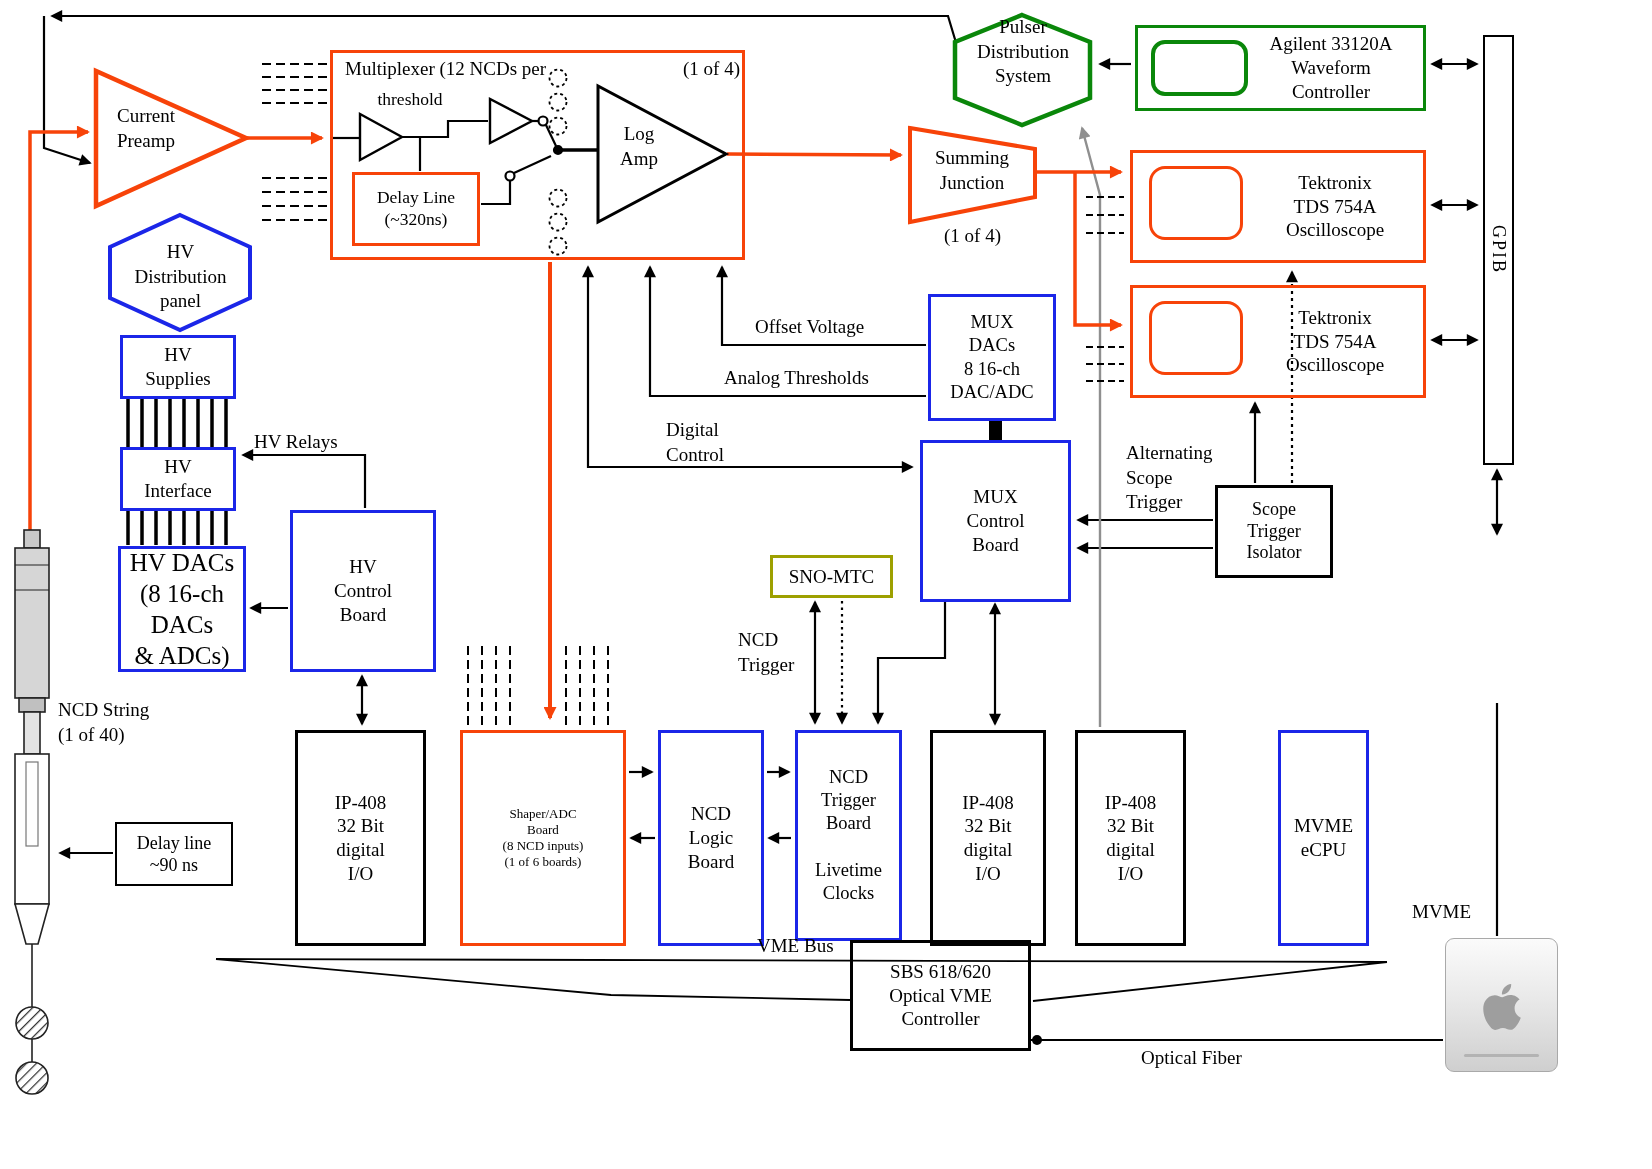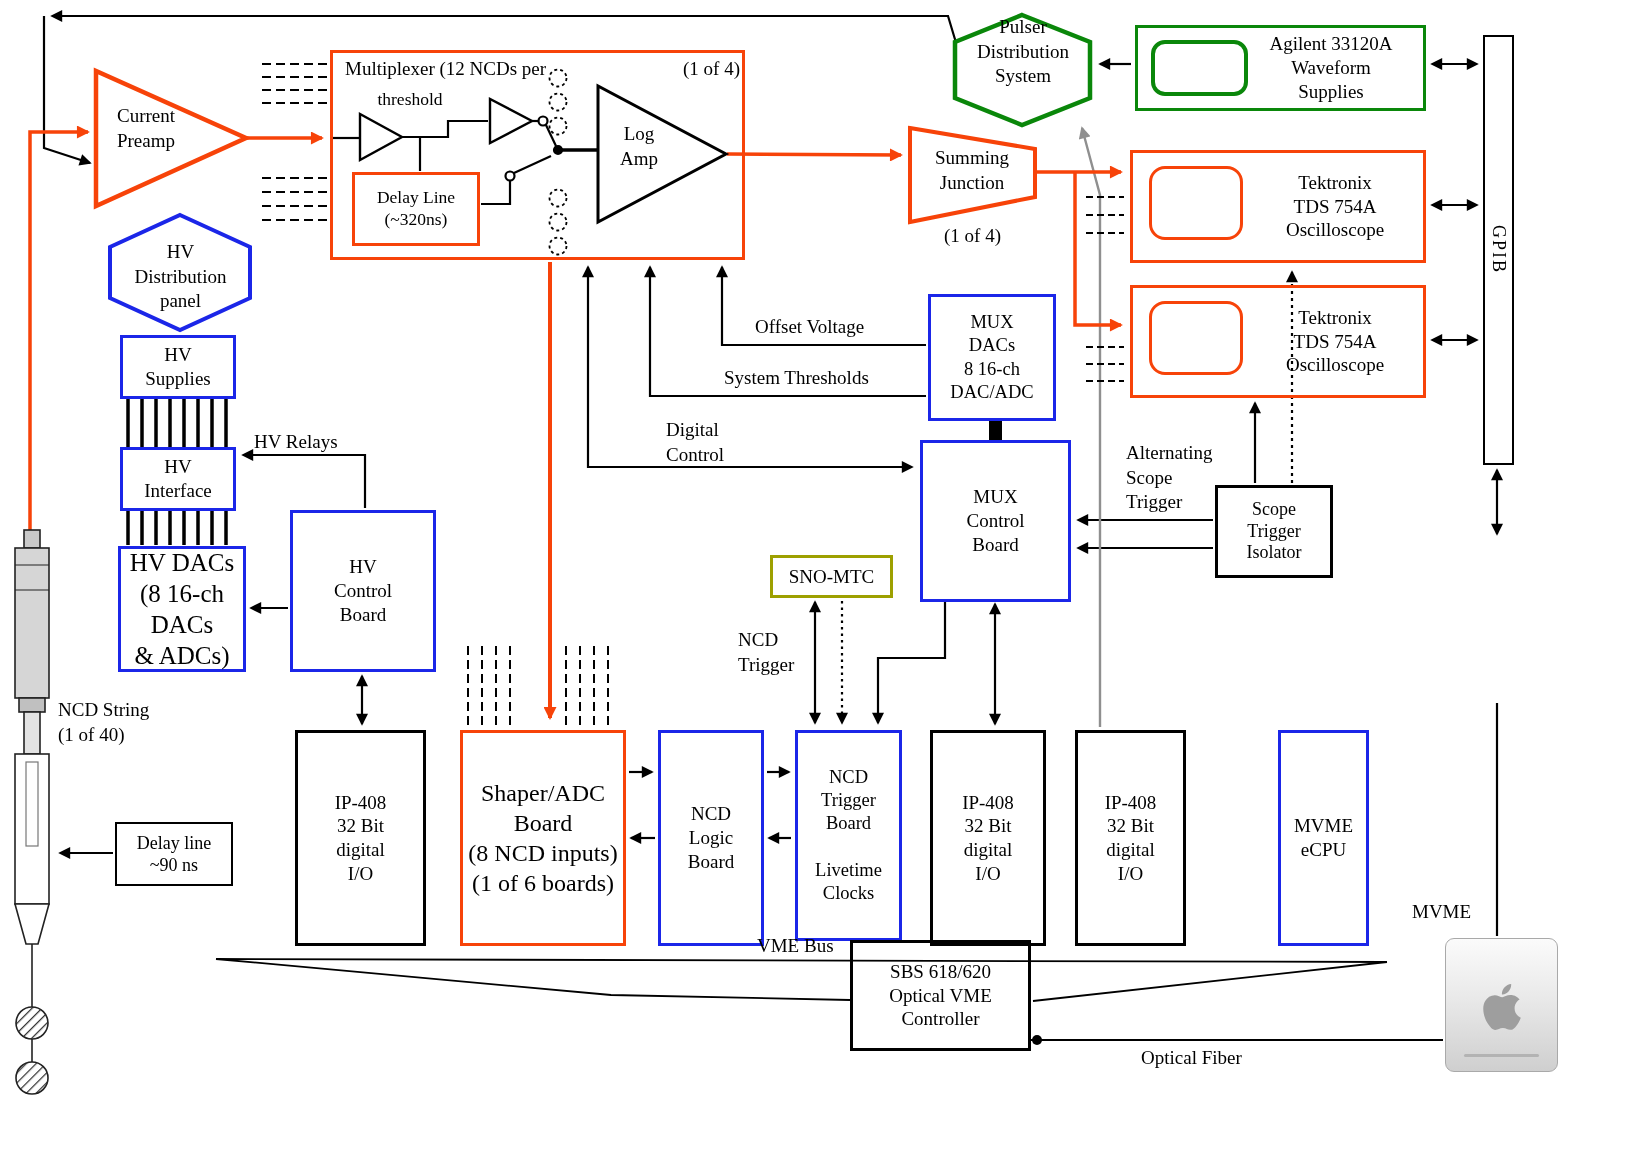--- a/index.html
+++ b/index.html
@@ -175,21 +175,21 @@
 Amp</div>
 
 <div class="lbl center" style="left:953px;top:15px;width:140px">Pulser
 Distribution
 System</div>
 
 <div class="device b-green" style="left:1135px;top:25px;width:291px;height:86px">
   <div class="screen" style="left:13px;top:12px;width:97px;height:56px;border:4px solid #0A870A;border-radius:14px"></div>
   <div class="dev-label" style="width:180px">Agilent 33120A
 Waveform
-Supplies</div>
+Controller</div>
 </div>
 
 <div class="lbl center" style="left:912px;top:146px;width:120px">Summing
 Junction</div>
 <div class="lbl center" style="left:925px;top:224px;width:95px">(1 of 4)</div>
 
 <div class="device b-orange" style="left:1130px;top:150px;width:296px;height:113px">
   <div class="screen" style="left:16px;top:13px;width:94px;height:74px;border:3.5px solid #F74309"></div>
   <div class="dev-label">Tektronix
 TDS 754A
@@ -222,21 +222,21 @@
 
 <div class="node b-blue" style="left:928px;top:294px;width:128px;height:127px;font-size:18.5px">MUX
 DACs
 8 16-ch
 DAC/ADC</div>
 <div class="node b-blue" style="left:920px;top:440px;width:151px;height:162px">MUX
 Control
 Board</div>
 
 <div class="lbl" style="left:755px;top:315px;width:140px">Offset Voltage</div>
-<div class="lbl" style="left:724px;top:366px;width:185px">System Thresholds</div>
+<div class="lbl" style="left:724px;top:366px;width:185px">Analog Thresholds</div>
 <div class="lbl" style="left:666px;top:418px;width:90px">Digital
 Control</div>
 
 <div class="node b-olive" style="left:770px;top:555px;width:123px;height:43px">SNO-MTC</div>
 <div class="lbl" style="left:738px;top:628px;width:85px">NCD
 Trigger</div>
 
 <div class="lbl" style="left:1126px;top:441px;width:115px">Alternating
 Scope
 Trigger</div>
@@ -247,21 +247,21 @@
 
 <div class="lbl" style="left:58px;top:698px;width:130px">NCD String
  (1 of 40)</div>
 <div class="node b-thin-black" style="left:115px;top:822px;width:118px;height:64px;font-size:18px">Delay line
 ~90 ns</div>
 
 <div class="node b-black" style="left:295px;top:730px;width:131px;height:216px">IP-408
 32 Bit
 digital
 I/O</div>
-<div class="node b-orange" style="left:460px;top:730px;width:166px;height:216px;font-size:24px">Shaper/ADC
+<div class="node b-orange" style="left:460px;top:730px;width:166px;height:216px;font-size:13px">Shaper/ADC
 Board
 (8 NCD inputs)
 (1 of 6  boards)</div>
 <div class="node b-blue" style="left:658px;top:730px;width:106px;height:216px">NCD
 Logic
 Board</div>
 <div class="node b-blue" style="left:795px;top:730px;width:107px;height:211px;font-size:18.5px">NCD
 Trigger
 Board
 

